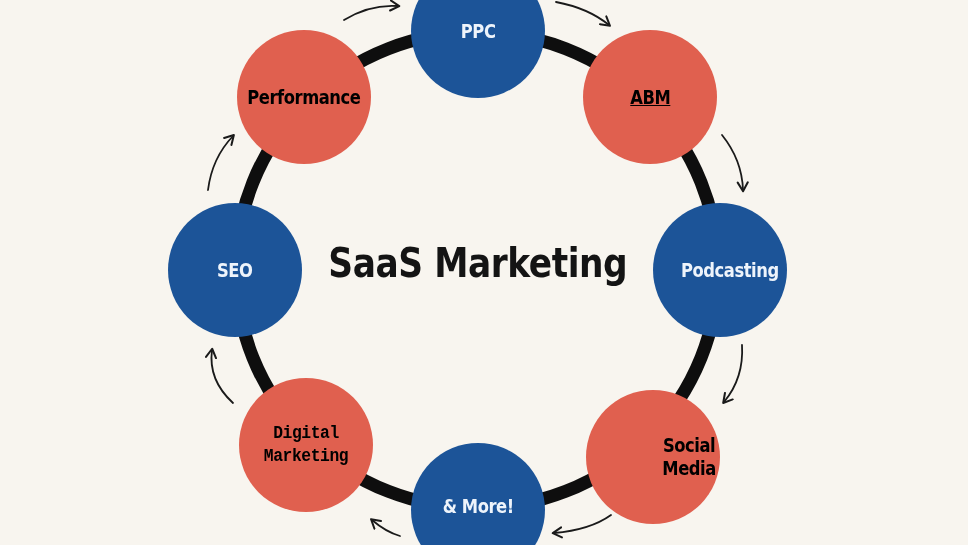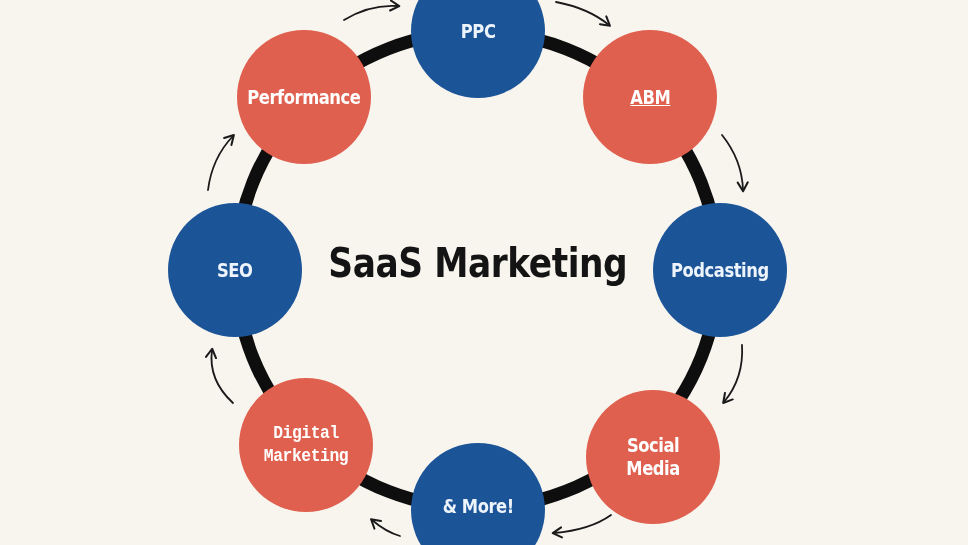--- a/index.html
+++ b/index.html
@@ -20,21 +20,21 @@
       text-align: center;
       font-family: "DejaVu Sans", "Liberation Sans", sans-serif;
       font-weight: bold;
       font-size: 19px;
       line-height: 1.2;
       letter-spacing: -0.5px;
       box-sizing: border-box;
       cursor: default;
     }
     .node.blue { background: #1c5498; color: #eef4fb; }
-    .node.red  { background: #e0604f; color: #ffffff; }
+    .node.red  { background: #e0604f; color: #000000; }
     .node span { display: block; transform: scaleX(0.86); white-space: pre-line; }
     #title {
       position: absolute;
       left: 0; width: 955px; top: 240px;
       text-align: center;
       font-family: "DejaVu Sans", "Liberation Sans", sans-serif;
       font-weight: bold;
       font-size: 40px;
       color: #141414;
       letter-spacing: -0.5px;
@@ -66,24 +66,24 @@
 </svg>
 
 <div id="title"><span>SaaS Marketing</span></div>
 
 <div class="node blue" style="left:411px; top:-36px;">
   <span>PPC</span>
 </div>
 <div class="node red" style="left:583px; top:30px;text-decoration:underline;">
   <span>ABM</span>
 </div>
-<div class="node blue" style="left:653px; top:203px;">
+<div class="node blue" style="left:653px; top:203px;justify-content:flex-end;">
   <span>Podcasting</span>
 </div>
-<div class="node red" style="left:586px; top:390px;">
+<div class="node red" style="left:586px; top:390px;justify-content:flex-end;">
   <span>Social
 Media</span>
 </div>
 <div class="node blue" style="left:411px; top:443px; align-items:flex-start; padding-top:52px;">
   <span>&amp; More!</span>
 </div>
 <div class="node red" style="left:239px; top:378px;font-family:Liberation Mono, monospace;">
   <span>Digital
 Marketing</span>
 </div>

